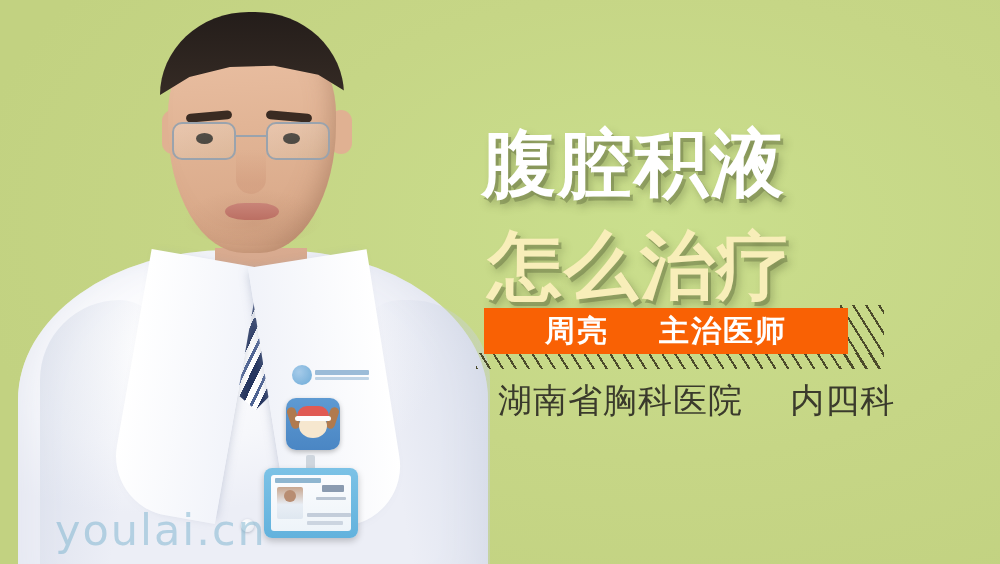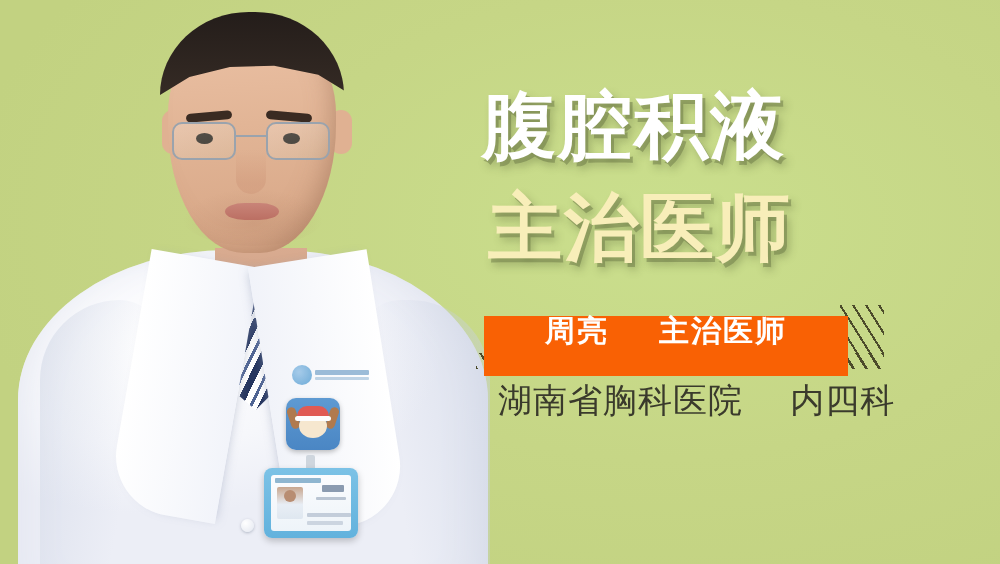--- a/index.html
+++ b/index.html
@@ -358,20 +358,21 @@
 
   .title {
     position: absolute;
     left: 0;
     width: 420px;
     font-weight: 700;
     letter-spacing: 2px;
     line-height: 1;
     font-size: 74px;
     white-space: nowrap;
+    margin-top: 38px;
   }
   .title-1 {
     top: 88px;
     left: 12px;
     color: #ffffff;
     text-shadow:
       3px 4px 0 rgba(92,104,60,.42),
       5px 7px 9px rgba(70,82,42,.34);
   }
   .title-2 {
@@ -403,26 +404,26 @@
     height: 16px;
     background-image: repeating-linear-gradient(
       58deg,
       #4c4b2b 0px, #4c4b2b 2px,
       rgba(0,0,0,0) 2px, rgba(0,0,0,0) 11px);
   }
 
   .banner {
     position: absolute;
     left: 14px;
-    top: 316px;
+    top: 308px;
     width: 364px;
-    height: 60px;
+    height: 46px;
     background: #f96104;
     display: flex;
-    align-items: flex-start;
+    align-items: center;
     justify-content: center;
   }
   .banner-text {
     color: #ffffff;
     font-size: 30px;
     font-weight: 700;
     letter-spacing: 2px;
     white-space: pre;
     line-height: 1;
   }
@@ -518,26 +519,27 @@
     </div>
 
     <div class="coat-button"></div>
     <div class="photo-feather"></div>
   </div>
 
   <div class="text-block">
 
     <div class="title title-1">腹腔积液</div>
 
-    <div class="title title-2">主治医师</div>
+    <div class="title title-2">怎么治疗</div>
 
     <div class="hatch-right"></div>
     <div class="hatch-bottom"></div>
 
     <div class="banner">
       <span class="banner-text">周亮    主治医师</span>
     </div>
 
     <div class="subcaption">湖南省胸科医院    内四科</div>
   </div>
 
+  <div class="watermark">youlai.cn</div>
 
 </div>
 
 </body></html>

